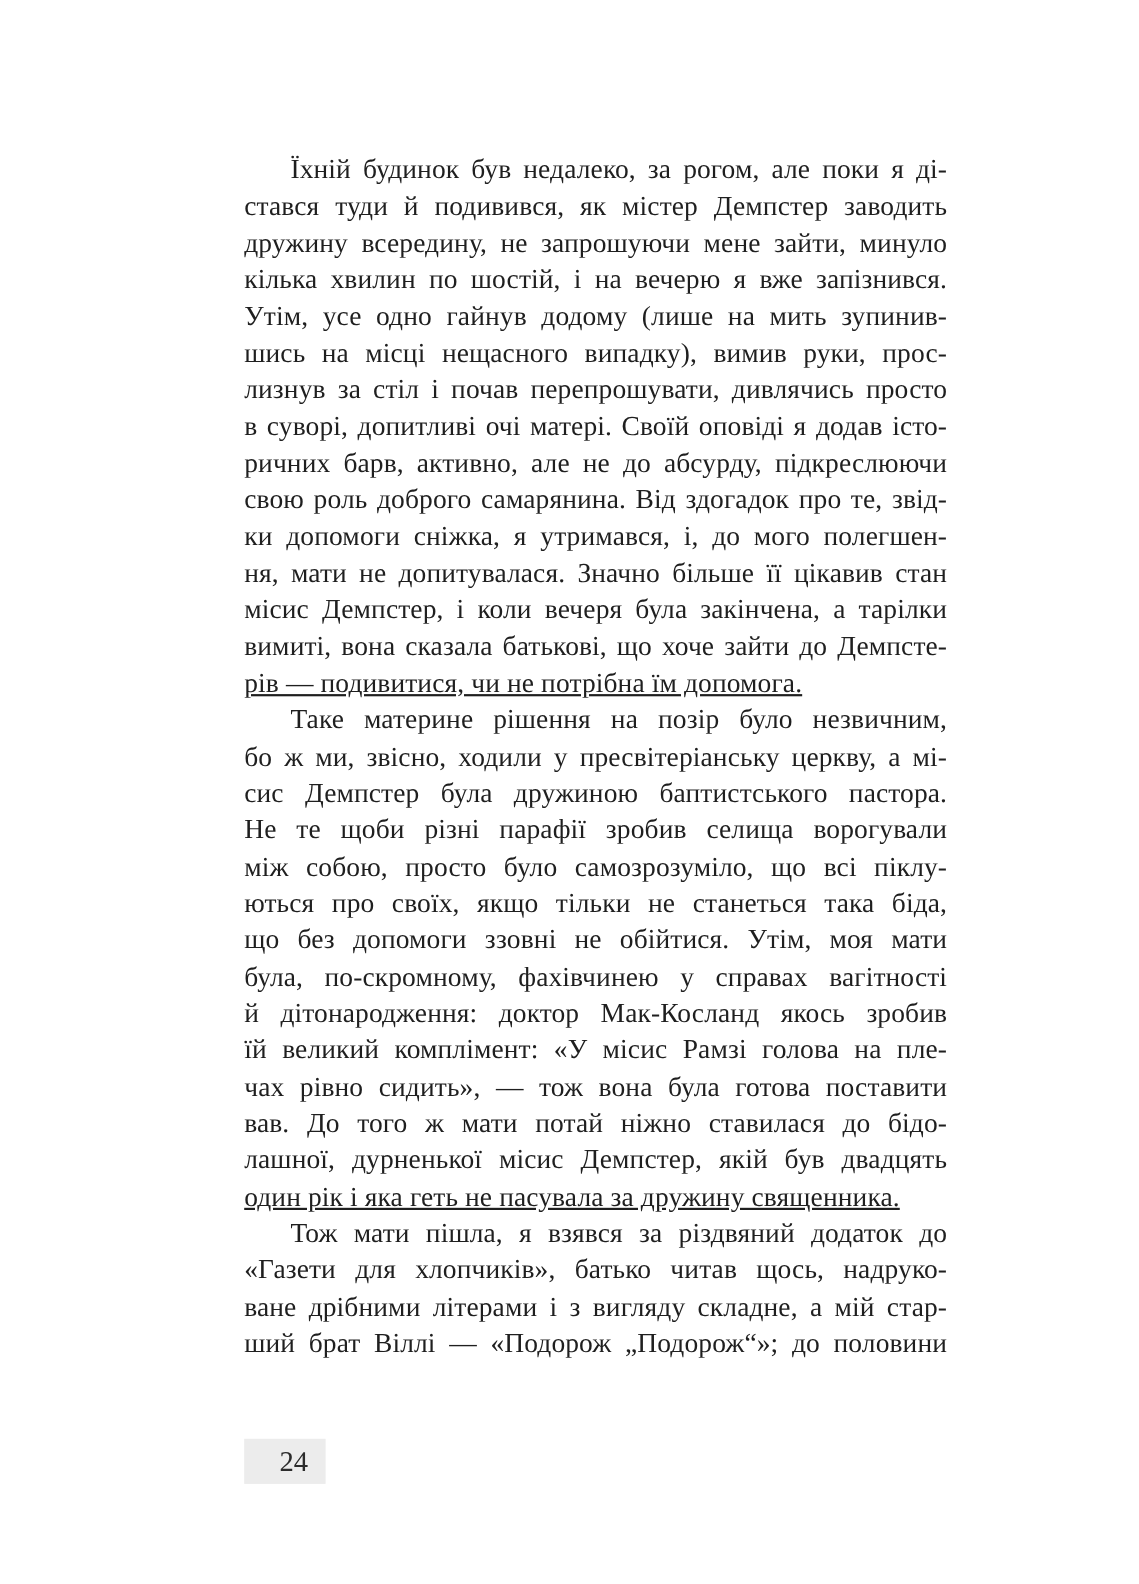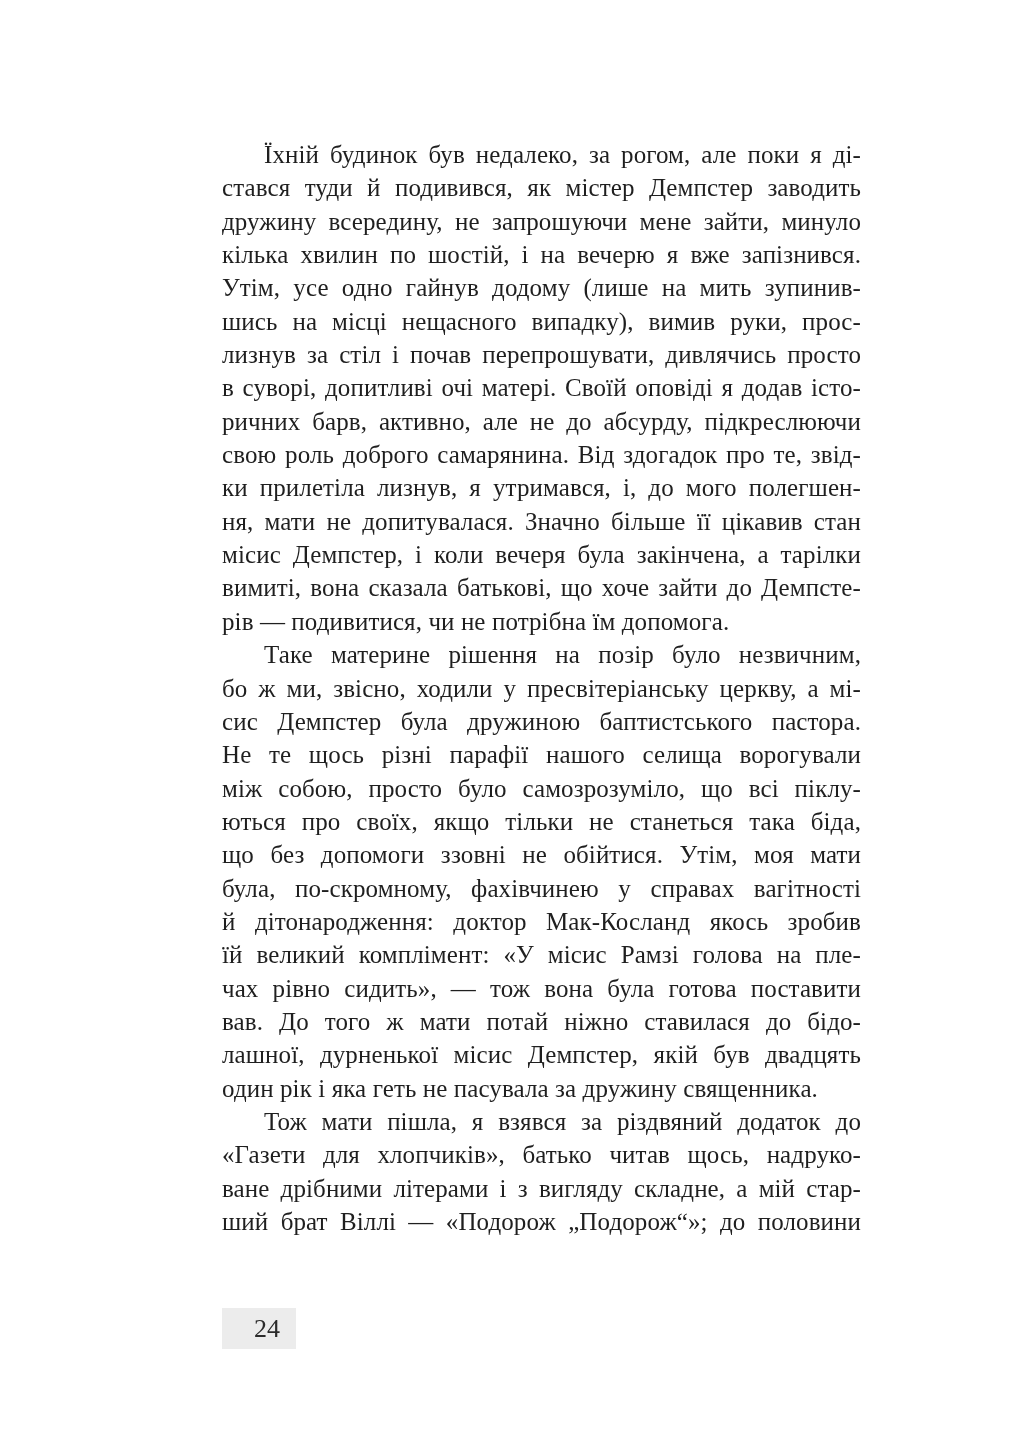--- a/index.html
+++ b/index.html
@@ -28,20 +28,21 @@
   .line {
     text-align: justify;
     text-align-last: justify;
     white-space: normal;
   }
   .line.indent {
     text-indent: 42px;
   }
   .line.last {
     text-align-last: left;
+    text-decoration: underline;
   }
   .page-number-box {
     position: absolute;
     left: 222px;
     top: 1308px;
     width: 58px;
     height: 41px;
     background: var(--page-number-bg, #ececec);
     display: flex;
     align-items: center;
@@ -62,29 +63,29 @@
       <div class="line indent">Їхній будинок був недалеко, за рогом, але поки я ді-</div>
       <div class="line">стався туди й подивився, як містер Демпстер заводить</div>
       <div class="line">дружину всередину, не запрошуючи мене зайти, минуло</div>
       <div class="line">кілька хвилин по шостій, і на вечерю я вже запізнився.</div>
       <div class="line">Утім, усе одно гайнув додому (лише на мить зупинив-</div>
       <div class="line">шись на місці нещасного випадку), вимив руки, прос-</div>
       <div class="line">лизнув за стіл і почав перепрошувати, дивлячись просто</div>
       <div class="line">в суворі, допитливі очі матері. Своїй оповіді я додав істо-</div>
       <div class="line">ричних барв, активно, але не до абсурду, підкреслюючи</div>
       <div class="line">свою роль доброго самарянина. Від здогадок про те, звід-</div>
-      <div class="line">ки прилетіла лизнув, я утримався, і, до мого полегшен-</div>
+      <div class="line">ки допомоги сніжка, я утримався, і, до мого полегшен-</div>
       <div class="line">ня, мати не допитувалася. Значно більше її цікавив стан</div>
       <div class="line">місис Демпстер, і коли вечеря була закінчена, а тарілки</div>
       <div class="line">вимиті, вона сказала батькові, що хоче зайти до Демпсте-</div>
       <div class="line last">рів — подивитися, чи не потрібна їм допомога.</div>
       <div class="line indent">Таке материне рішення на позір було незвичним,</div>
       <div class="line">бо ж ми, звісно, ходили у пресвітеріанську церкву, а мі-</div>
       <div class="line">сис Демпстер була дружиною баптистського пастора.</div>
-      <div class="line">Не те щось різні парафії нашого селища ворогували</div>
+      <div class="line">Не те щоби різні парафії зробив селища ворогували</div>
       <div class="line">між собою, просто було самозрозуміло, що всі піклу-</div>
       <div class="line">ються про своїх, якщо тільки не станеться така біда,</div>
       <div class="line">що без допомоги ззовні не обійтися. Утім, моя мати</div>
       <div class="line">була, по-скромному, фахівчинею у справах вагітності</div>
       <div class="line">й дітонародження: доктор Мак-Косланд якось зробив</div>
       <div class="line">їй великий комплімент: «У місис Рамзі голова на пле-</div>
       <div class="line">чах рівно сидить», — тож вона була готова поставити</div>
       <div class="line">вав. До того ж мати потай ніжно ставилася до бідо-</div>
       <div class="line">лашної, дурненької місис Демпстер, якій був двадцять</div>
       <div class="line last">один рік і яка геть не пасувала за дружину священника.</div>

